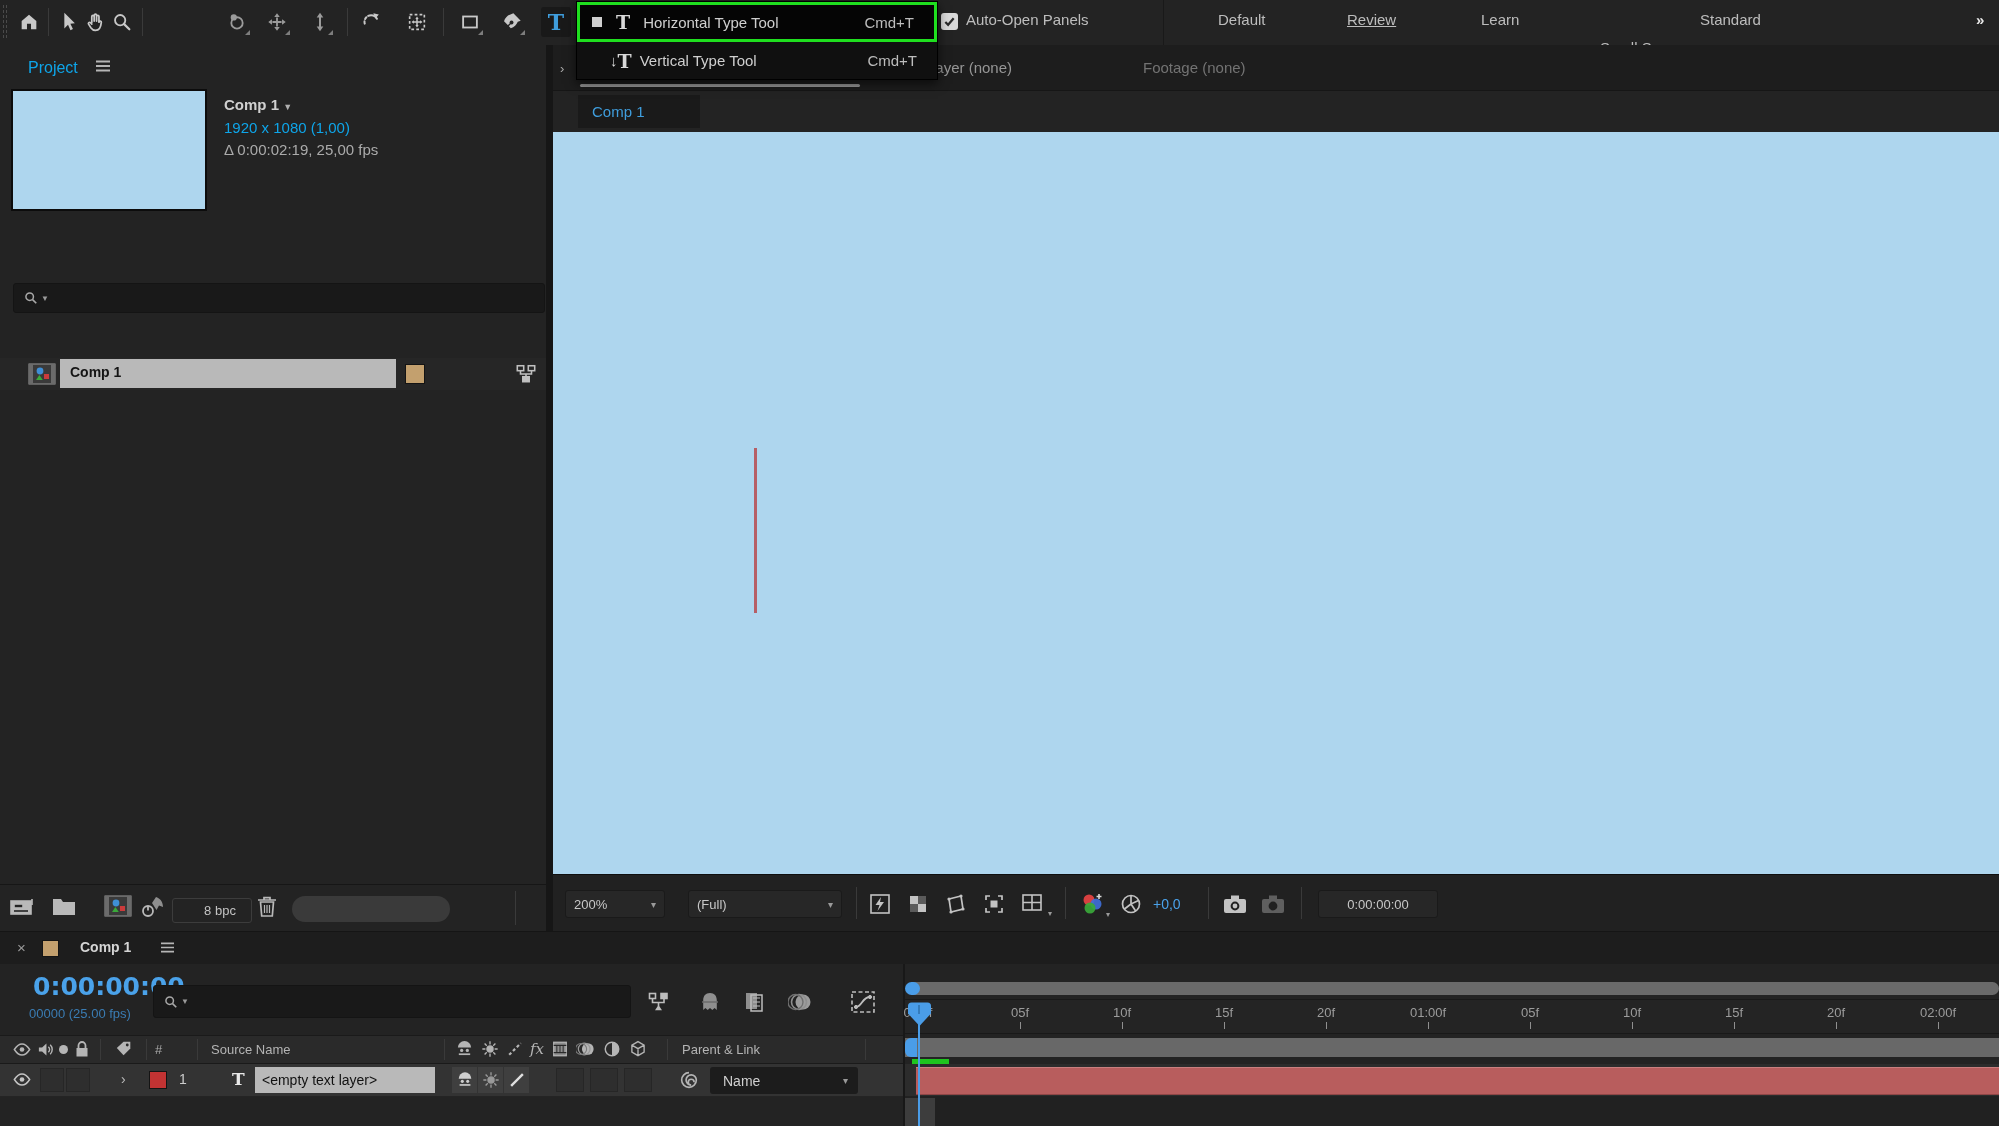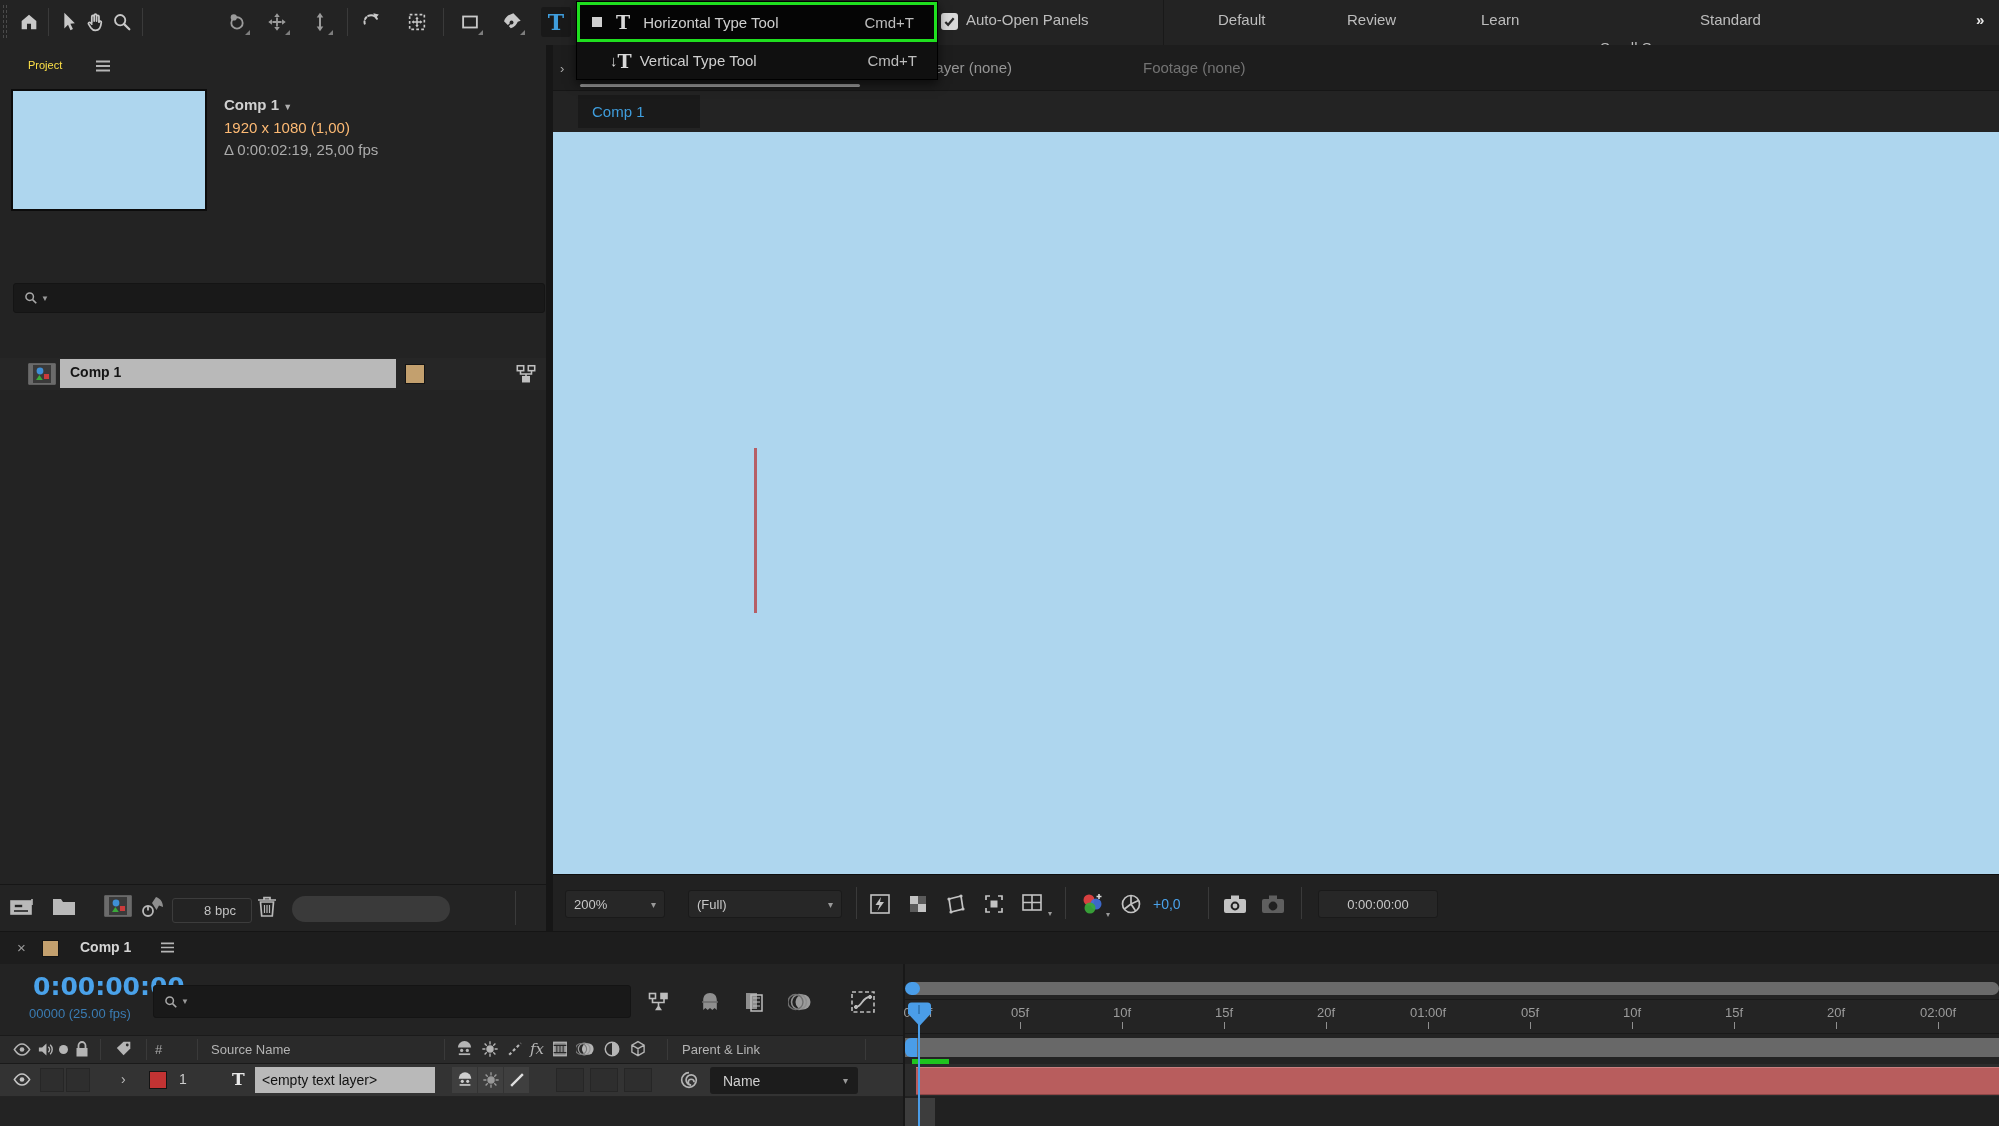--- a/index.html
+++ b/index.html
@@ -17,21 +17,21 @@
   
   #type-menu{left:576px;top:1px;width:360px;z-index:60;background:#101010;border:1px solid #000;box-shadow:0 4px 10px rgba(0,0,0,.6);}
   .menu-row{position:relative;height:37px;display:flex;align-items:center;color:#cfcfcf;font-size:15px;}
   .menu-row .shortcut{margin-left:auto;margin-right:20px;color:#bdbdbd;}
   .menu-row.hl{height:34px;border:3px solid #1fdf1f;background:#050505;}
   .serifT{font-family:"DejaVu Serif","Liberation Serif",serif;font-weight:bold;color:#d9d9d9;}
   
   #project{left:0;top:45px;width:546px;height:886px;background:#232323;border-right:7px solid #161616;}
   #viewer{left:553px;top:45px;width:1446px;height:886px;background:#232323;}
   #timeline{left:0;top:931px;width:1999px;height:195px;background:#232323;border-top:1px solid #151515;}
-  .panel-title{font-size:11px;color:#fde047;}
+  .panel-title{font-size:16px;color:#0ea5e9;}
   .searchbox{background:#191919;border:1px solid #141414;border-radius:3px;display:flex;align-items:center;padding-left:10px;gap:3px;}
   .colhead{background:#272727;border-top:1px solid #1a1a1a;border-bottom:1px solid #1a1a1a;color:#ababab;font-size:13px;}
   .swatch{border:1px solid #141414;}
   .boxbtn{background:#232323;border:1px solid #3c3c3c;border-radius:3px;color:#c3c3c3;font-size:13px;display:flex;align-items:center;justify-content:center;}
   
   .ctl{background:#272727;border:1px solid #1a1a1a;border-radius:3px;height:28px;display:flex;align-items:center;color:#c8c8c8;font-size:13px;padding:0 8px;box-sizing:border-box;}
   .ctl .car{margin-left:auto;color:#9a9a9a;font-size:10px;}
   .blue{color:#4aa2ea;}
   
   .ruler-label{position:absolute;transform:translateX(-50%);font-size:13px;color:#9c9c9c;top:0;}
@@ -124,38 +124,38 @@
     </div>
 
     <div class="abs sep" style="left:1163px;top:0;height:45px;background:#191919;"></div>
     <div class="abs" style="left:941px;top:13px;width:17px;height:17px;background:#d9d9d9;border-radius:3px;display:flex;align-items:center;justify-content:center;">
       <svg width="13" height="13" viewBox="0 0 14 14">
           <path d="M2.5 7.5 L5.5 10.5 L11.5 3.5" fill="none" stroke="#2b2b2b" stroke-width="2.4"></path>
         </svg>
     </div>
     <span class="ws-label" style="left:966px;">Auto-Open Panels</span>
     <span class="ws-label" style="left:1218px;">Default</span>
-    <span class="ws-label" style="left:1347px;">Review</span>
+    <span class="ws-label" style="left:1347px;text-decoration:underline;">Review</span>
     <span class="ws-label" style="left:1481px;">Learn</span>
     <span class="ws-label" style="left:1600px;margin-top:28px;">Small Screen</span>
     <span class="ws-label" style="left:1700px;">Standard</span>
     <span class="ws-label" style="left:1976px;color:#e8e8e8;font-weight:bold;">»</span>
   </div>
 
   <div id="project" class="abs">
     <div class="abs panel-title" style="left:28px;top:14px;">Project</div>
     <div class="abs" style="left:95px;top:14px;">
       <svg width="16" height="14" viewBox="0 0 16 14" stroke="#b5b5b5" stroke-width="1.8">
           <path d="M1 2.5 h14 M1 7 h14 M1 11.5 h14"></path>
         </svg>
     </div>
 
     <div class="abs" style="left:11px;top:44px;width:192px;height:118px;background:#aed6ee;border:2px solid #0c0c0c;"></div>
     <div class="abs" style="left:224px;top:51px;font-size:15px;color:#d0d0d0;font-weight:bold;"><span>Comp 1</span> <span style="font-size:9px;color:#b0b0b0;">▼</span></div>
-    <div class="abs" style="left:224px;top:74px;font-size:15px;color:#fdba74;">1920 x 1080 (1,00)</div>
+    <div class="abs" style="left:224px;top:74px;font-size:15px;color:#0ea5e9;">1920 x 1080 (1,00)</div>
     <div class="abs" style="left:224px;top:96px;font-size:15px;color:#ababab;">Δ 0:00:02:19, 25,00 fps</div>
 
     <div class="abs searchbox" style="left:13px;top:238px;width:520px;height:28px;">
       <svg width="14" height="14" viewBox="0 0 16 16">
           <circle cx="6.5" cy="6.5" r="4.3" fill="none" stroke="#a8a8a8" stroke-width="1.7"></circle>
           <path d="M9.8 9.8 L14 14" stroke="#a8a8a8" stroke-width="1.9"></path>
         </svg>
       <span style="font-size:8px;color:#9a9a9a;">▼</span>
     </div>
 

